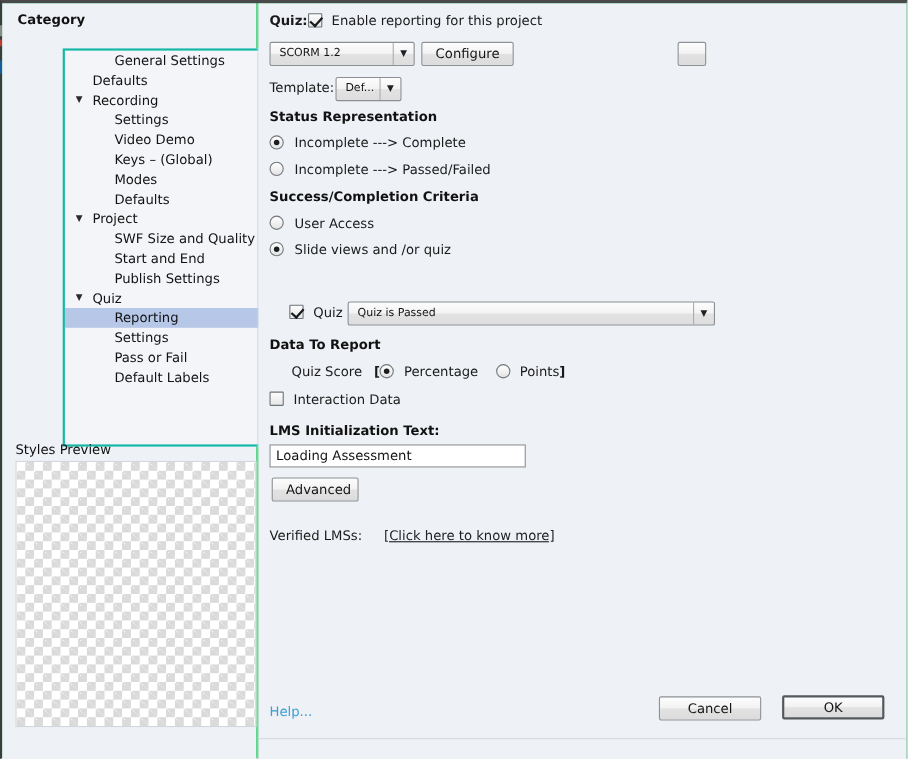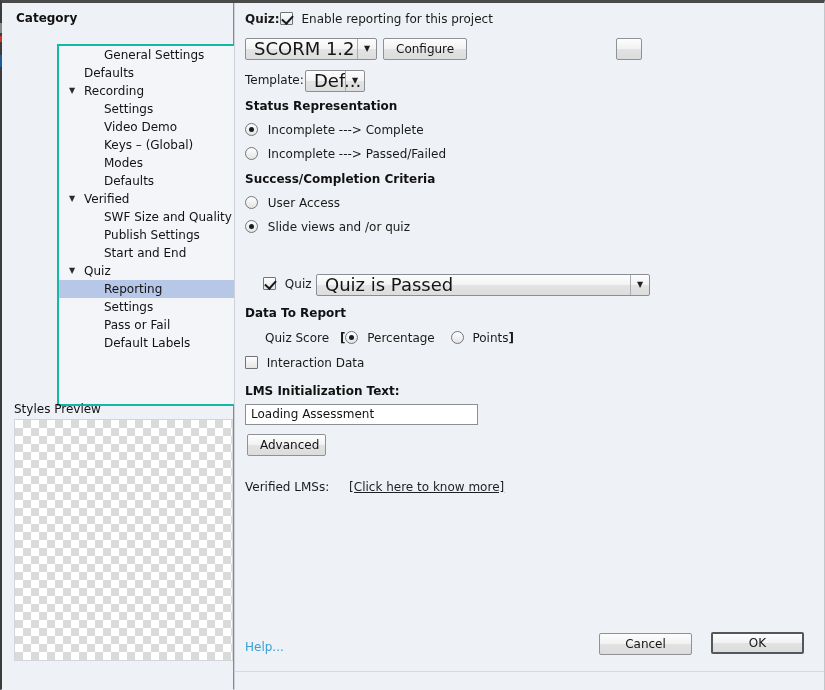--- a/index.html
+++ b/index.html
@@ -175,21 +175,21 @@
     border: 1px solid #8b8f93;
     border-radius: 2px;
     position: relative;
     cursor: default;
     vertical-align: middle;
   }
   .combo .ctext {
     position: absolute;
     left: 8px; top: 0;
     line-height: 20px;
-    font-size: 18px;
+    font-size: 10px;
     color: #141414;
     white-space: nowrap;
   }
   .combo .carrow {
     position: absolute;
     right: 0; top: 0;
     width: 19px; height: 100%;
     border-left: 1px solid #a9adb1;
     text-align: center;
     font-size: 8px;
@@ -275,33 +275,33 @@
         <div class="tree-item lvl-c">
           <span class="tree-twisty"></span>
           <span class="tree-label">Modes</span>
         </div>
         <div class="tree-item lvl-c">
           <span class="tree-twisty"></span>
           <span class="tree-label">Defaults</span>
         </div>
         <div class="tree-item lvl-b">
           <span class="tree-twisty">▼</span>
-          <span class="tree-label">Verified</span>
+          <span class="tree-label">Project</span>
         </div>
         <div class="tree-item lvl-c">
           <span class="tree-twisty"></span>
           <span class="tree-label">SWF Size and Quality</span>
         </div>
         <div class="tree-item lvl-c">
           <span class="tree-twisty"></span>
+          <span class="tree-label">Start and End</span>
+        </div>
+        <div class="tree-item lvl-c">
+          <span class="tree-twisty"></span>
           <span class="tree-label">Publish Settings</span>
-        </div>
-        <div class="tree-item lvl-c">
-          <span class="tree-twisty"></span>
-          <span class="tree-label">Start and End</span>
         </div>
         <div class="tree-item lvl-b">
           <span class="tree-twisty">▼</span>
           <span class="tree-label">Quiz</span>
         </div>
         <div class="tree-item lvl-c sel">
           <span class="tree-twisty"></span>
           <span class="tree-label">Reporting</span>
         </div>
         <div class="tree-item lvl-c">

